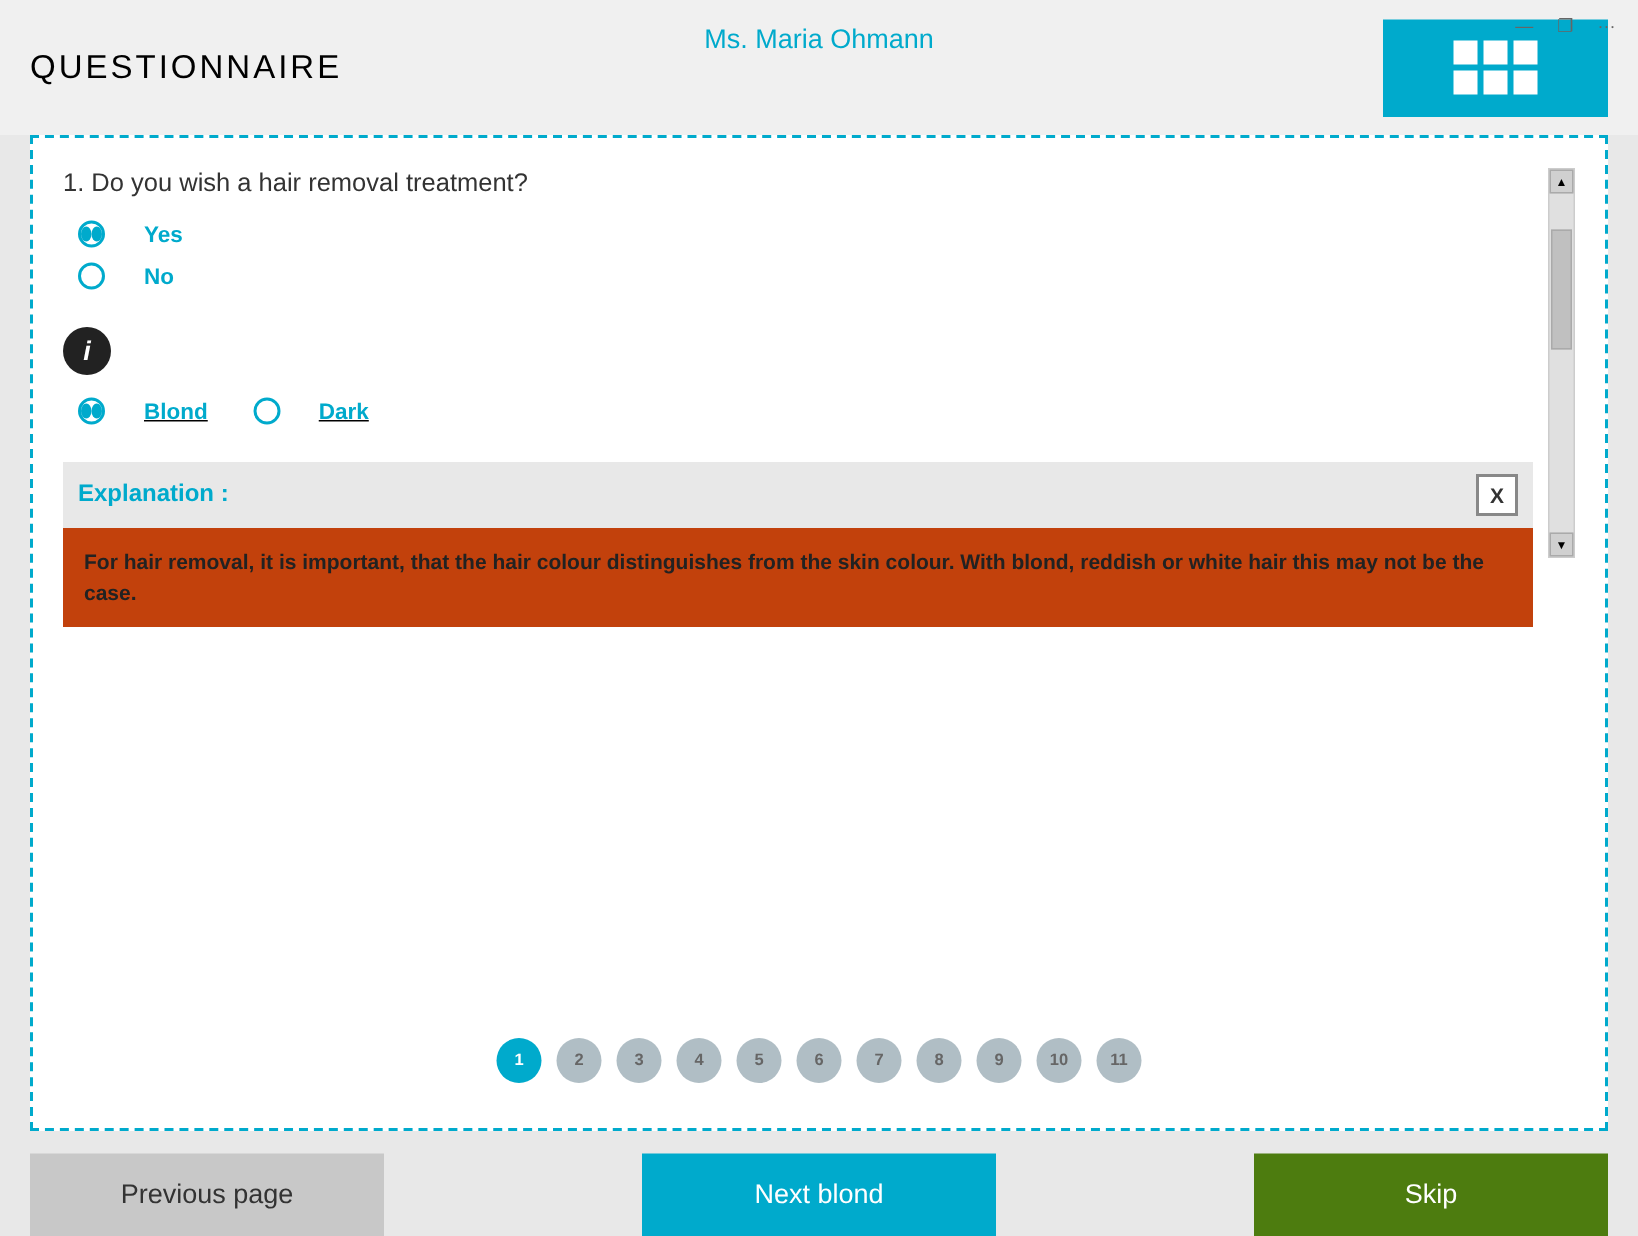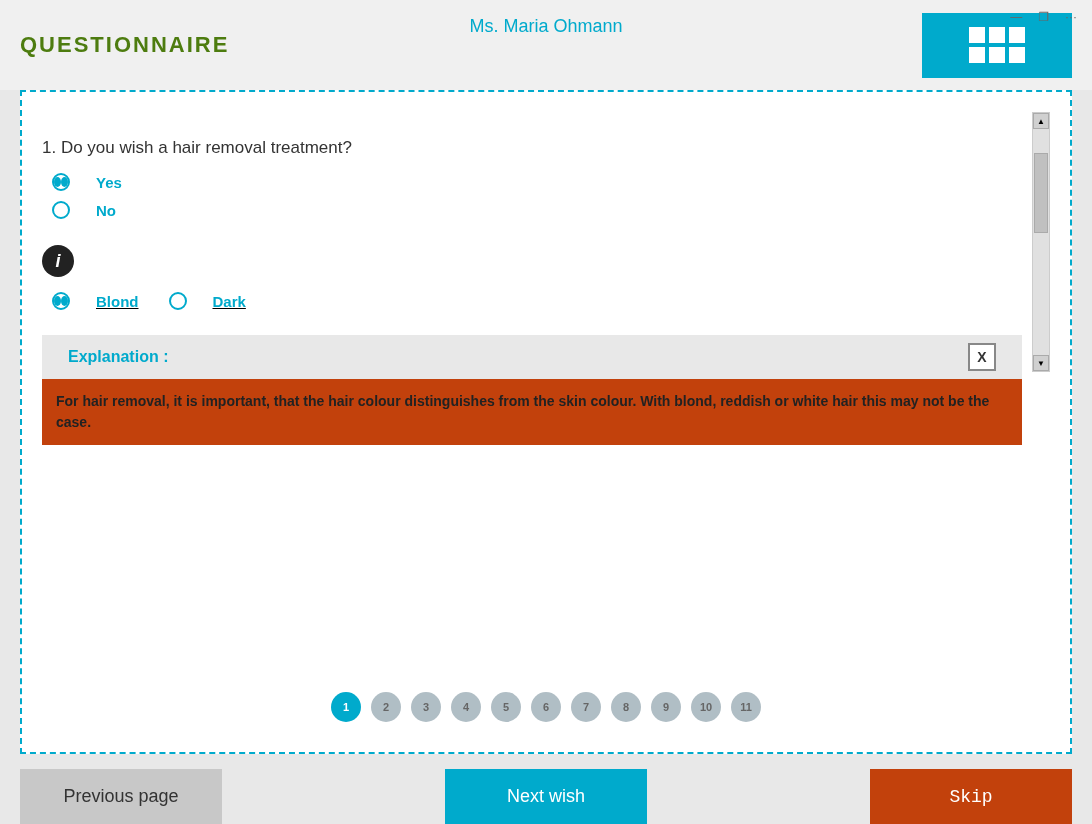--- a/index.html
+++ b/index.html
@@ -17,22 +17,22 @@
       display: flex;
       align-items: center;
       justify-content: space-between;
       padding: 10px 20px 10px 20px;
       background: #f0f0f0;
       height: 90px;
     }
 
     .app-title {
       font-size: 22px;
-      font-weight: bold;
-      color: #4d7c0f;
+      font-weight: normal;
+      color: #000000;
       letter-spacing: 2px;
     }
 
     .user-name {
       font-size: 18px;
       color: #00aacc;
       position: absolute;
       left: 50%;
       transform: translateX(-50%);
       top: 16px;
@@ -141,21 +141,20 @@
       margin-bottom: 25px;
     }
 
     .question-title {
       font-size: 17px;
       color: #333;
       margin-bottom: 15px;
       display: flex;
       align-items: flex-end;
       justify-content: space-between;
-      margin-top: 26px;
     }
 
     .info-icon {
       width: 32px;
       height: 32px;
       background: #222;
       border-radius: 50%;
       display: flex;
       align-items: center;
       justify-content: center;
@@ -221,21 +220,21 @@
       background: #e8e8e8;
       border: none;
       padding: 0;
       margin-top: 20px;
     }
 
     .explanation-header {
       display: flex;
       align-items: center;
       justify-content: space-between;
-      padding: 8px 26px;
+      padding: 8px 10px;
     }
 
     .explanation-label {
       color: #00aacc;
       font-size: 16px;
       font-weight: bold;
     }
 
     .explanation-close {
       width: 28px;
@@ -294,42 +293,41 @@
 
     
     .bottom-nav {
       display: flex;
       justify-content: space-between;
       padding: 15px 20px;
       background: #e8e8e8;
     }
 
     .nav-btn {
-      width: 202px;
+      width: 236px;
       height: 55px;
       border: none;
       font-size: 18px;
       cursor: pointer;
       font-weight: normal;
     }
 
     .nav-btn.prev {
       background: #c8c8c8;
       color: #333;
     }
 
     .nav-btn.next {
       background: #00aacc;
       color: white;
     }
 
     .nav-btn.skip {
-      background: #c2410c;
+      background: #4d7c0f;
       color: white;
-      font-family: Liberation Mono, monospace;
     }
   </style>
 </head>
 <body>
 
 <div class="window-controls">
   <button class="wc-btn">—</button>
   <button class="wc-btn">❐</button>
   <button class="wc-btn">···</button>
 </div>
@@ -419,15 +417,15 @@
     <button class="page-btn inactive">8</button>
     <button class="page-btn inactive">9</button>
     <button class="page-btn inactive">10</button>
     <button class="page-btn inactive">11</button>
   </div>
 
 </div>
 
 <div class="bottom-nav">
   <button class="nav-btn prev">Previous page</button>
-  <button class="nav-btn next">Next wish</button>
+  <button class="nav-btn next">Next blond</button>
   <button class="nav-btn skip">Skip</button>
 </div>
 
 </body></html>

